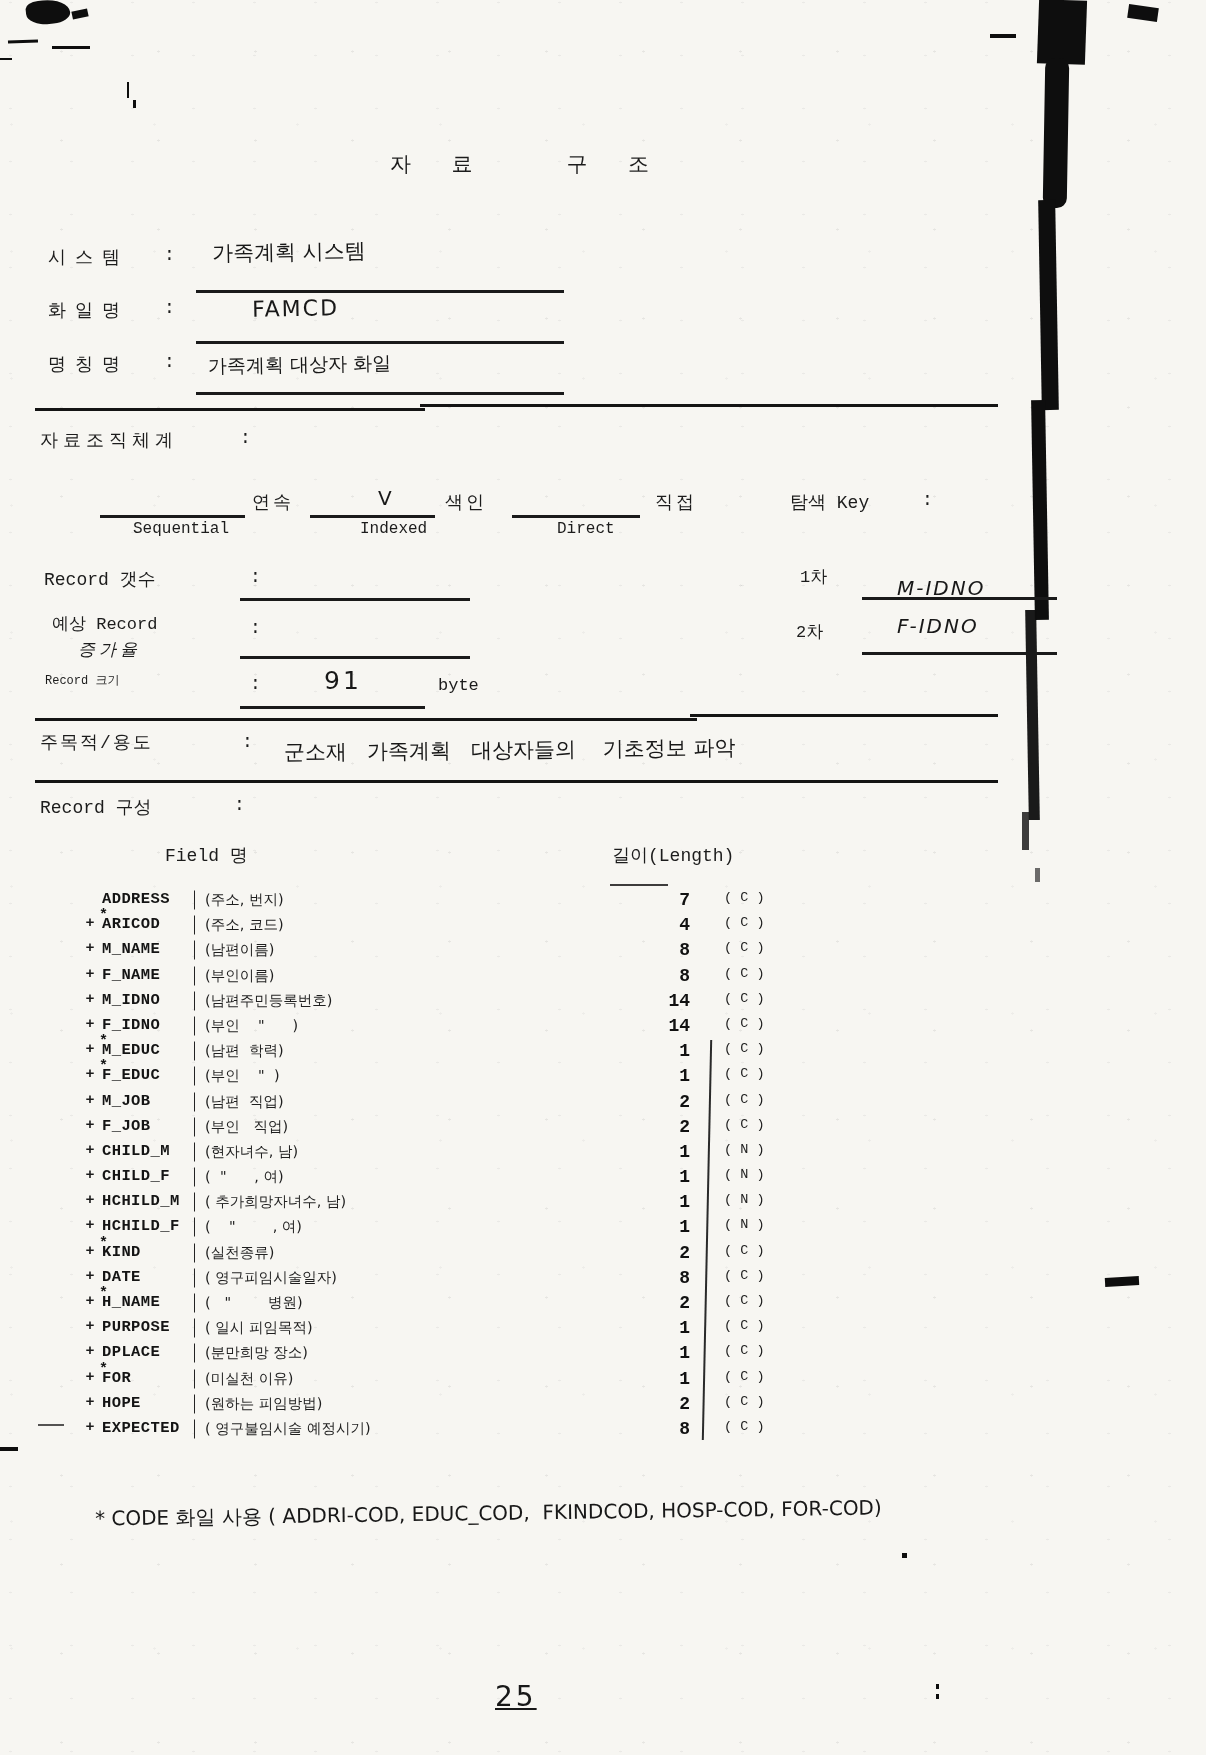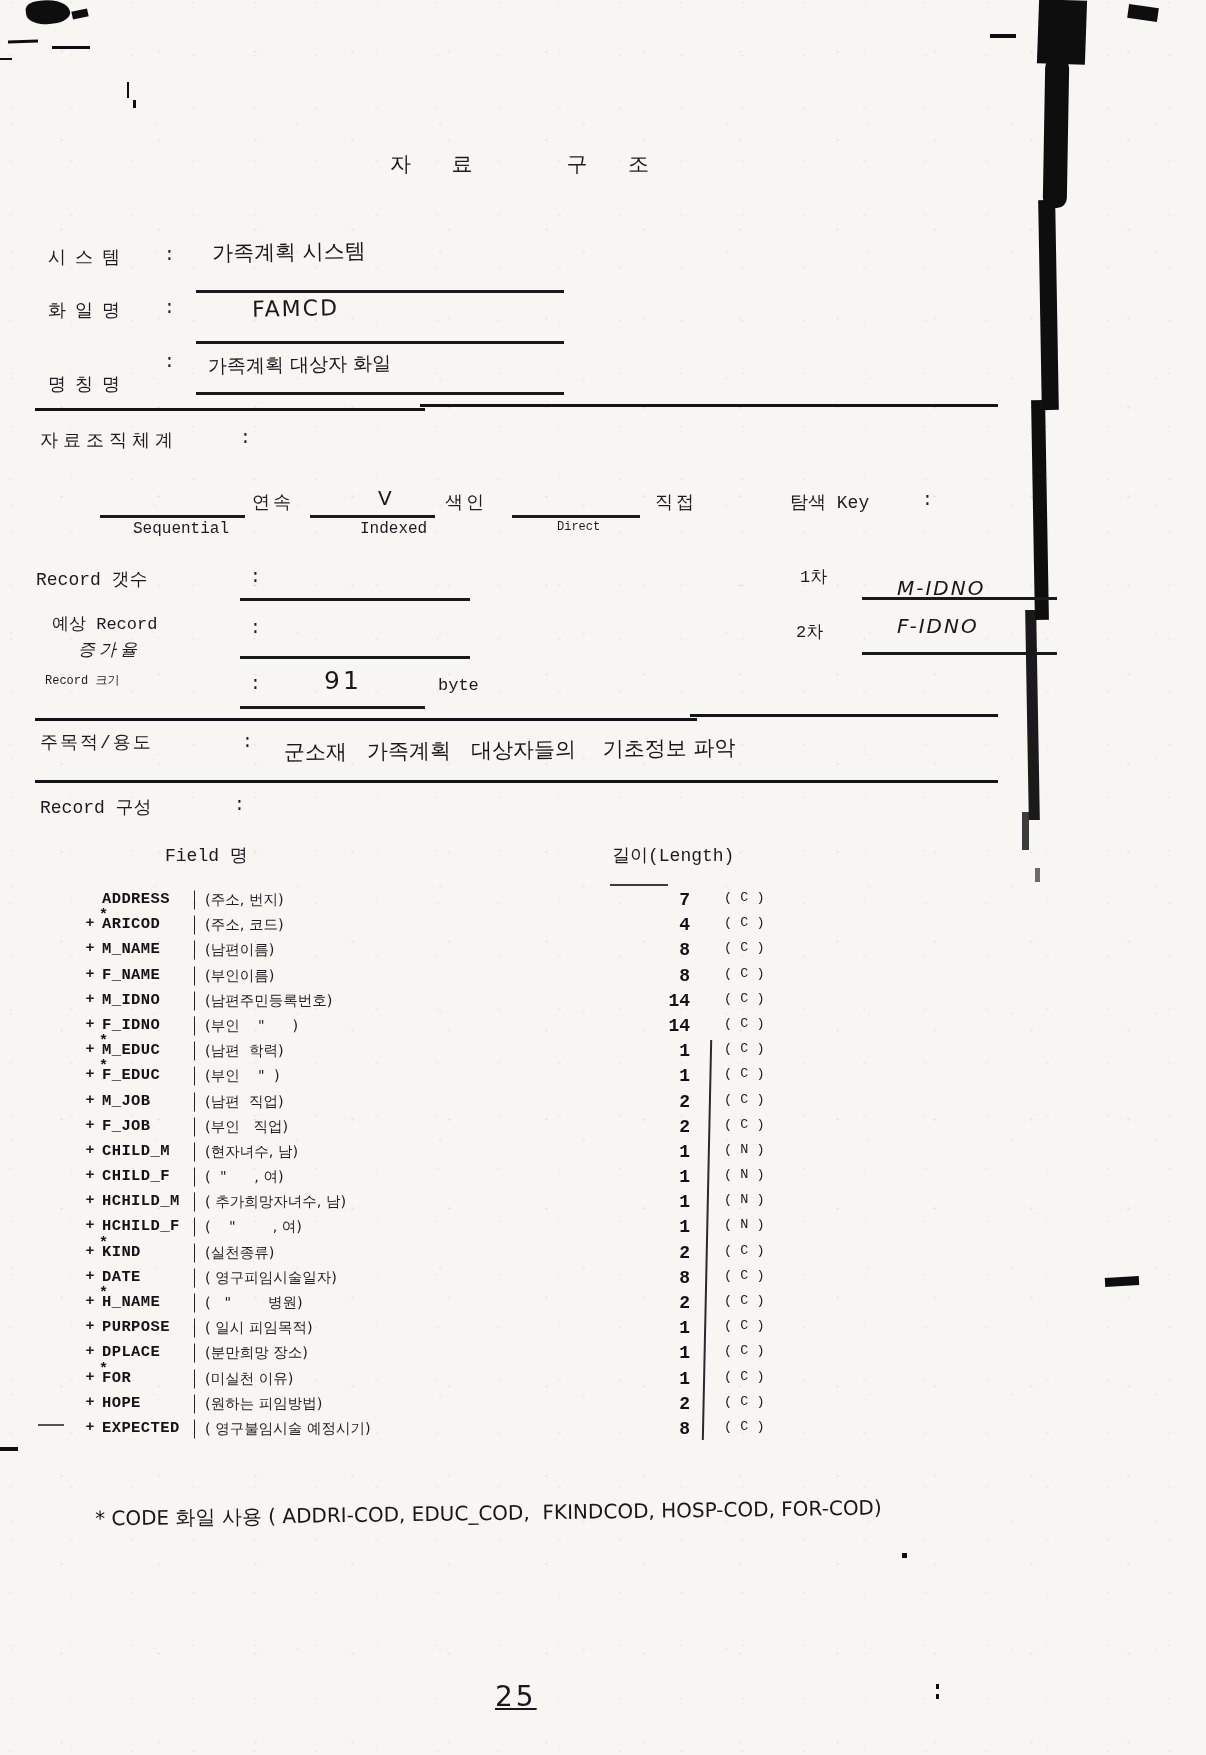--- a/index.html
+++ b/index.html
@@ -66,21 +66,21 @@
   <div class="abs typed" style="left:48px;top:245px;font-size:18px;letter-spacing:9px;">시스템</div>
   <div class="abs typed" style="left:164px;top:245px;font-size:18px;">:</div>
   <div class="abs hand" style="left:212px;top:238px;font-size:21px;transform:rotate(-1deg);">가족계획 시스템</div>
   <div class="uline" style="left:196px;top:290px;width:368px;"></div>
 
   <div class="abs typed" style="left:48px;top:298px;font-size:18px;letter-spacing:9px;">화일명</div>
   <div class="abs typed" style="left:164px;top:298px;font-size:18px;">:</div>
   <div class="abs hand" style="left:252px;top:296px;font-size:22px;letter-spacing:2px;transform:rotate(-1deg);">FAMCD</div>
   <div class="uline" style="left:196px;top:341px;width:368px;"></div>
 
-  <div class="abs typed" style="left:48px;top:372px;font-size:18px;letter-spacing:9px;">명칭명</div>
+  <div class="abs typed" style="left:48px;top:352px;font-size:18px;letter-spacing:9px;">명칭명</div>
   <div class="abs typed" style="left:164px;top:352px;font-size:18px;">:</div>
   <div class="abs hand" style="left:208px;top:352px;font-size:19px;transform:rotate(-1deg);">가족계획 대상자 화일</div>
   <div class="uline" style="left:196px;top:392px;width:368px;"></div>
 
   <div class="rule" style="left:35px;top:408px;width:390px;height:3px;"></div>
   <div class="rule" style="left:420px;top:404px;width:578px;height:3px;"></div>
 
   <div class="abs typed" style="left:40px;top:428px;font-size:18px;letter-spacing:5px;text-align:right;">자료조직체계</div>
   <div class="abs typed" style="left:240px;top:428px;font-size:18px;">:</div>
 
@@ -88,26 +88,26 @@
   <div class="abs typed" style="left:252px;top:490px;font-size:18px;letter-spacing:3px;">연속</div>
   <div class="abs typed" style="left:133px;top:520px;font-size:16px;">Sequential</div>
 
   <div class="uline" style="left:310px;top:515px;width:125px;"></div>
   <div class="abs hand" style="left:378px;top:486px;font-size:20px;">V</div>
   <div class="abs typed" style="left:445px;top:490px;font-size:18px;letter-spacing:3px;">색인</div>
   <div class="abs typed" style="left:360px;top:520px;font-size:16px;">Indexed</div>
 
   <div class="uline" style="left:512px;top:515px;width:128px;"></div>
   <div class="abs typed" style="left:655px;top:490px;font-size:18px;letter-spacing:3px;">직접</div>
-  <div class="abs typed" style="left:557px;top:520px;font-size:12px;">Direct</div>
+  <div class="abs typed" style="left:557px;top:520px;font-size:16px;">Direct</div>
 
   <div class="abs typed" style="left:790px;top:490px;font-size:18px;">탐색 Key</div>
   <div class="abs typed" style="left:922px;top:490px;font-size:18px;">:</div>
 
-  <div class="abs typed" style="left:36px;top:567px;font-size:18px;">Record 갯수</div>
+  <div class="abs typed" style="left:44px;top:567px;font-size:18px;">Record 갯수</div>
   <div class="abs typed" style="left:250px;top:567px;font-size:18px;">:</div>
   <div class="uline" style="left:240px;top:598px;width:230px;"></div>
 
   <div class="abs typed" style="left:800px;top:565px;font-size:17px;">1차</div>
   <div class="abs hand" style="left:897px;top:560px;font-size:20px;font-style:italic;letter-spacing:2px;margin-top:16px;">M-IDNO</div>
   <div class="uline" style="left:862px;top:597px;width:195px;"></div>
 
   <div class="abs typed" style="left:52px;top:612px;font-size:17px;">예상 Record</div>
   <div class="abs typed" style="left:78px;top:638px;font-size:17px;letter-spacing:4px;font-style:italic;">증가율</div>
   <div class="abs typed" style="left:250px;top:618px;font-size:18px;">:</div>

